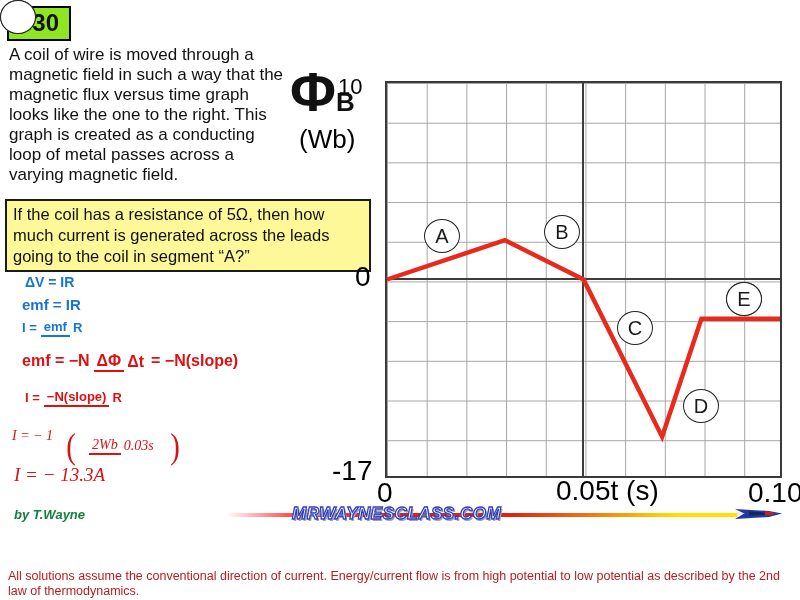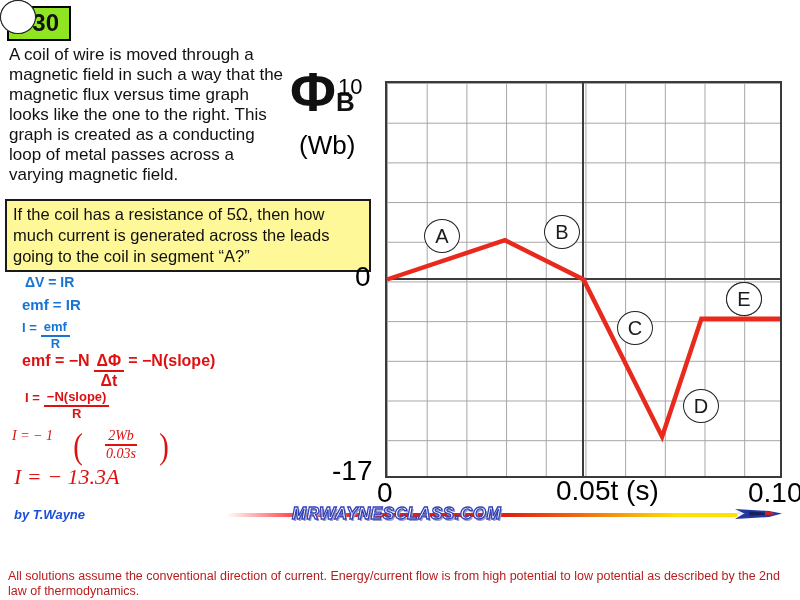--- a/index.html
+++ b/index.html
@@ -12,41 +12,41 @@
 
   .badge{position:absolute;left:7px;top:6px;background:var(--green);border:2px solid #000;
          font-weight:bold;font-size:24px;padding:1px 10px;line-height:1.2;}
 
   .intro{position:absolute;left:9px;top:45px;width:278px;font-size:17px;line-height:20px;}
 
   .question{position:absolute;left:5px;top:199px;width:366px;background:var(--yellow);
             border:2px solid #1a1a1a;font-size:16.5px;line-height:21px;padding:3px 6px;}
 
   .eq{position:absolute;font-weight:bold;white-space:nowrap;display:flex;gap:4px;}
-  .frac{display:inline-flex;flex-direction:column;align-items:center;line-height:1.15;}
+  .frac{display:inline-flex;flex-direction:row;align-items:center;line-height:1.15;}
   .frac .num{border-bottom:2px solid currentColor;padding:0 3px;}
   .frac .den{padding:0 3px;}
   #eq1{left:25px;top:274px;font-size:14px;color:var(--blue);}
   #eq2{left:22px;top:296px;font-size:15px;color:var(--blue);}
   #eq3{left:22px;top:320px;font-size:13px;color:var(--blue);}
   #eq4{left:22px;top:352px;font-size:16px;color:var(--red);}
   #eq5{left:25px;top:390px;font-size:13px;color:var(--red);}
   #eq6{left:12px;top:428px;font-size:14px;color:var(--red);
-       font-family:"Liberation Serif", serif;font-style:italic;font-weight:normal;gap:19px;}
-  #eq7{left:14px;top:464px;font-size:22px;color:var(--red);
+       font-family:"Liberation Serif", serif;font-style:italic;font-weight:normal;gap:12px;}
+  #eq7{left:14px;top:464px;font-size:19px;color:var(--red);
        font-family:"Liberation Serif", serif;font-style:italic;font-weight:normal;}
   .bigparen{font-size:36px;font-weight:normal;font-style:normal;line-height:1;transform:scaleX(.8);}
 
   
   .phi{position:absolute;left:290px;top:64px;font-weight:bold;line-height:1;}
   .phi-main{font-size:56px;}
   .phi-sub{font-size:26px;}
   .axis-label{position:absolute;color:#000;line-height:1;}
   .y10{left:338px;top:76px;font-size:22px;}
-  .ywb{left:299px;top:132px;font-size:26px;}
+  .ywb{left:299px;top:126px;font-size:26px;}
   .y0{left:355px;top:263px;font-size:28px;}
   .yneg10{left:332px;top:457px;font-size:28px;}
   .x0{left:377px;top:479px;font-size:28px;}
   .xmid{left:556px;top:477px;font-size:28px;}
   .xright{left:748px;top:479px;font-size:28px;}
 
   .grid{position:absolute;left:385px;top:81px;width:397px;height:397px;
         border:2px solid #3a3a3a;background-color:#fff;
         background-image:linear-gradient(to right,#a6a6a6 1px,transparent 1px),
                          linear-gradient(to bottom,#a6a6a6 1px,transparent 1px);
@@ -59,21 +59,21 @@
              background:#fff;display:flex;align-items:center;justify-content:center;
              font-size:20px;color:#1a1a1a;}
   .seg-a{left:424px;top:219px;}
   .seg-b{left:544px;top:215px;}
   .seg-c{left:617px;top:311px;}
   .seg-d{left:683px;top:389px;}
   .seg-e{left:726px;top:282px;}
 
   
   .credit{position:absolute;left:14px;top:507px;font-size:13px;font-style:italic;
-          font-weight:bold;color:#1d4ed8;}
+          font-weight:bold;color:#15803d;}
   .grad-line{position:absolute;left:226px;top:513px;width:512px;height:4px;border-radius:2px;
              background:linear-gradient(90deg,rgba(255,80,80,0) 0%,#f55 12%,#e02010 30%,#e02010 55%,
                         #f07010 70%,#ffe000 88%,#ffe000 100%);}
   .site{position:absolute;left:292px;top:504px;font-size:17px;font-weight:bold;font-style:italic;
         letter-spacing:.5px;color:#3240b8;-webkit-text-fill-color:#fff;
         -webkit-text-stroke:1.3px #3240b8;text-shadow:1.5px 1.5px 0 #9aa0c8;}
   .jet{position:absolute;left:735px;top:502px;width:48px;height:23px;}
   .disclaimer{position:absolute;left:8px;top:569px;width:786px;font-size:12.5px;line-height:15px;color:#b91c1c;}
 </style>
 </head>

